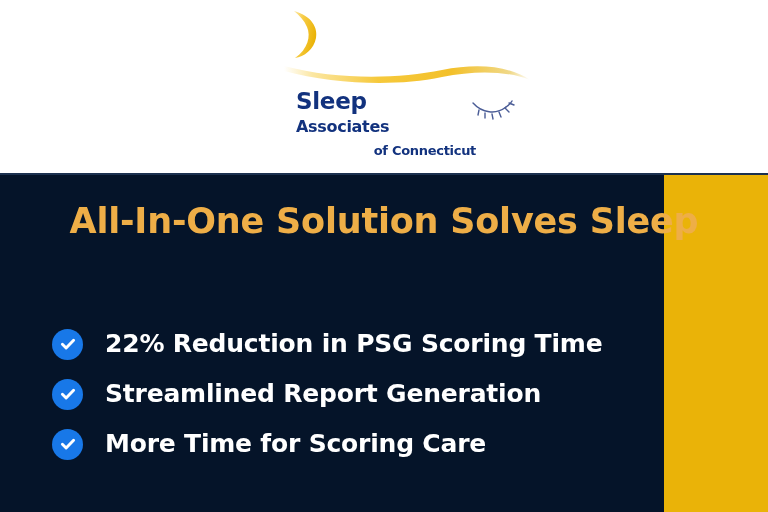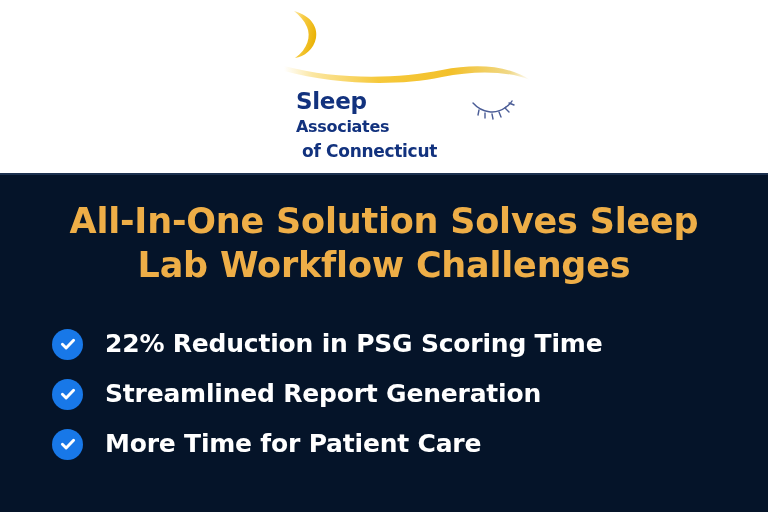--- a/index.html
+++ b/index.html
@@ -67,33 +67,33 @@
     font-size: 23px;
     line-height: 26px;
     display: block;
   }
   .wm-line2 {
     font-size: 16px;
     line-height: 26px;
     display: block;
   }
   .wm-line3 {
-    font-size: 17px;
+    font-size: 13px;
     line-height: 22px;
     display: block;
-    text-align: left;
+    text-align: right;
     padding-left: 6px;
   }
 
   
   .navy-panel {
     position: absolute;
     left: 0;
     top: 173px;
-    width: 768px;
+    width: 664px;
     height: 339px;
     background: #051429;
   }
   .panel-rule {
     position: absolute;
     left: 0;
     top: 0;
     width: 768px;
     height: 2px;
     background: #1c3150;
@@ -210,21 +210,20 @@
       </div>
 
     </div>
   </div>
 
   <div class="navy-panel">
     <div class="panel-rule"></div>
 
     <div class="headline">
       <span class="hl-line">All-In-One Solution Solves Sleep</span>
-      <span class="hl-line">Lab Workflow Challenges</span>
     </div>
 
     <div class="benefits">
 
       <div class="benefit-row">
         <span class="check-badge">
           <svg width="18" height="18" viewBox="0 0 18 18">
             <path d="M3.4 9.3 L 7.1 13 L 14.6 5.2" fill="none" stroke="#ffffff" stroke-width="2.9" stroke-linecap="round" stroke-linejoin="round"></path>
           </svg>
         </span>
@@ -239,19 +238,19 @@
         </span>
         <span class="benefit-text">Streamlined Report Generation</span>
       </div>
 
       <div class="benefit-row">
         <span class="check-badge">
           <svg width="18" height="18" viewBox="0 0 18 18">
             <path d="M3.4 9.3 L 7.1 13 L 14.6 5.2" fill="none" stroke="#ffffff" stroke-width="2.9" stroke-linecap="round" stroke-linejoin="round"></path>
           </svg>
         </span>
-        <span class="benefit-text">More Time for Patient Care</span>
+        <span class="benefit-text">More Time for Scoring Care</span>
       </div>
 
     </div>
   </div>
 
 </div>
 
 </body></html>

